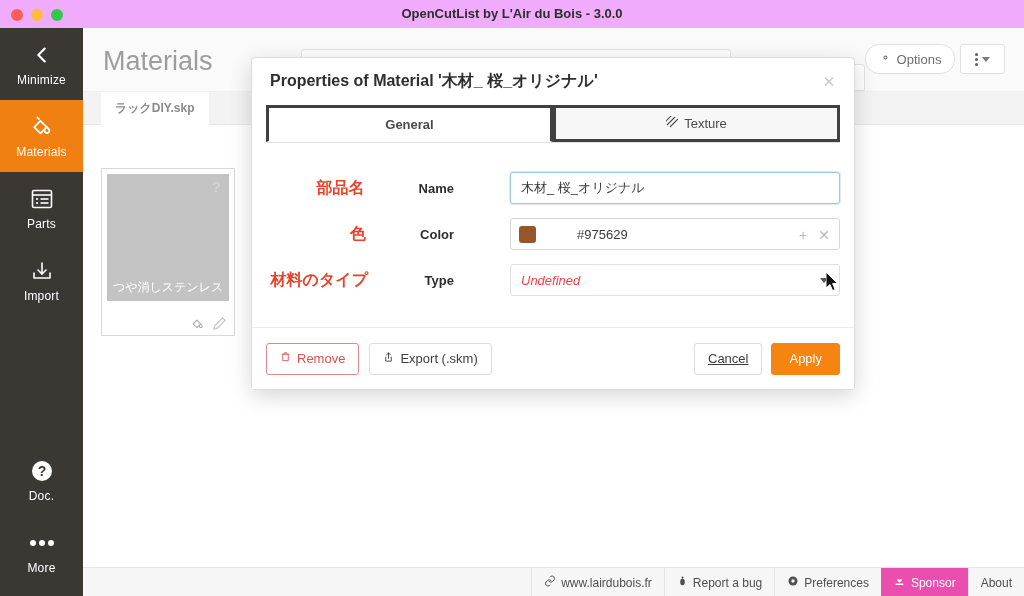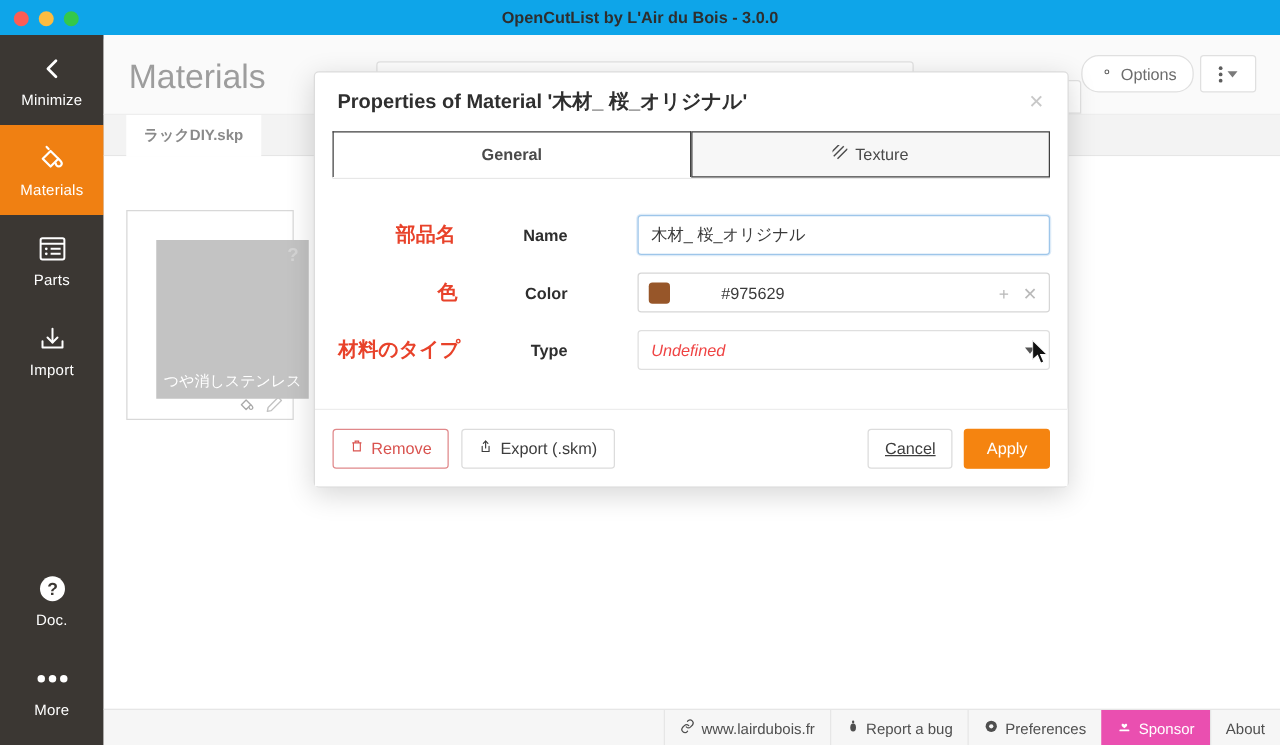--- a/index.html
+++ b/index.html
@@ -12,21 +12,21 @@
   #app {
     position: relative;
     width: 1024px; height: 596px;
     background: #ffffff;
   }
 
   
   .titlebar {
     position: absolute; top: 0; left: 0;
     width: 1024px; height: 32px;
-    background: #0ea5e9;
+    background: #f0abfc;
     border-bottom: 1px solid #efe2e2;
   }
   .traffic {
     position: absolute; top: 9px; left: 11px;
     display: flex; gap: 8px;
   }
   .tl { width: 12px; height: 12px; border-radius: 50%; }
   .tl.red { background: #fc5d55; }
   .tl.yellow { background: #fdbc40; }
   .tl.green { background: #34c84a; }
@@ -139,21 +139,21 @@
   .board {
     position: absolute; top: 97px; left: 0;
     width: 941px; height: 442px;
     background: #ffffff;
   }
   .mat-card {
     position: absolute; top: 43px; left: 18px;
     width: 134px; height: 168px;
     background: #ffffff;
     border: 1px solid #d8d8d8;
-    padding: 23px;
+    padding: 5px;
   }
   .mat-thumb {
     position: relative;
     width: 122px; height: 127px;
     background: #c3c3c3;
   }
   .mat-q {
     position: absolute; top: 4px; right: 8px;
     font-size: 15px; color: #d4d4d4; font-weight: bold;
   }
@@ -214,21 +214,21 @@
     display: flex;
     height: 38px;
     margin: 0 14px;
     border-bottom: 1px solid #e0e0e0;
   }
   .dlg-tab {
     flex: 1;
     display: flex; align-items: center; justify-content: center; gap: 6px;
     font-size: 13px; color: #4a4a4a;
     background: #f7f7f7;
-    border: 1px solid #404040;
+    border: 3px solid #404040;
   }
   .dlg-tab.active {
     background: #ffffff;
     font-weight: bold;
     border-bottom: 1px solid #ffffff;
   }
   .dlg-body {
     position: relative;
     padding: 22px 14px 0 14px;
     height: 182px;

